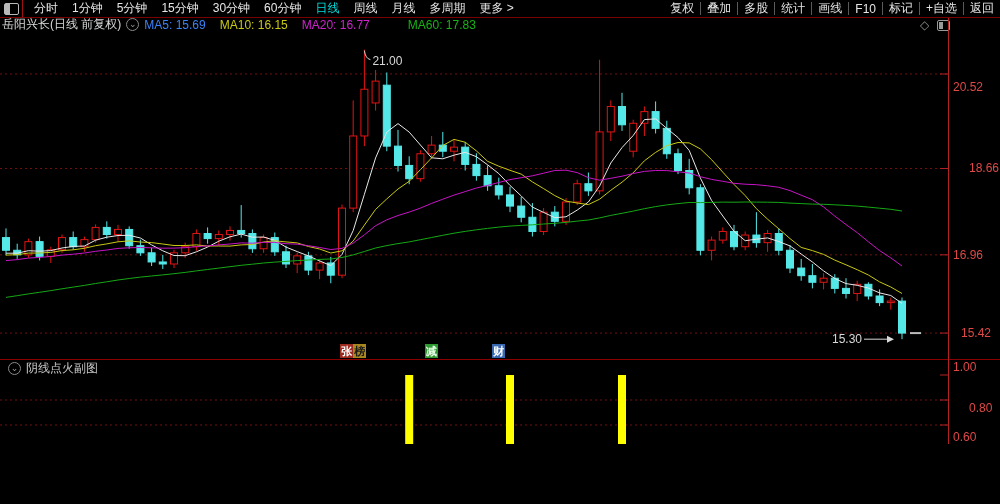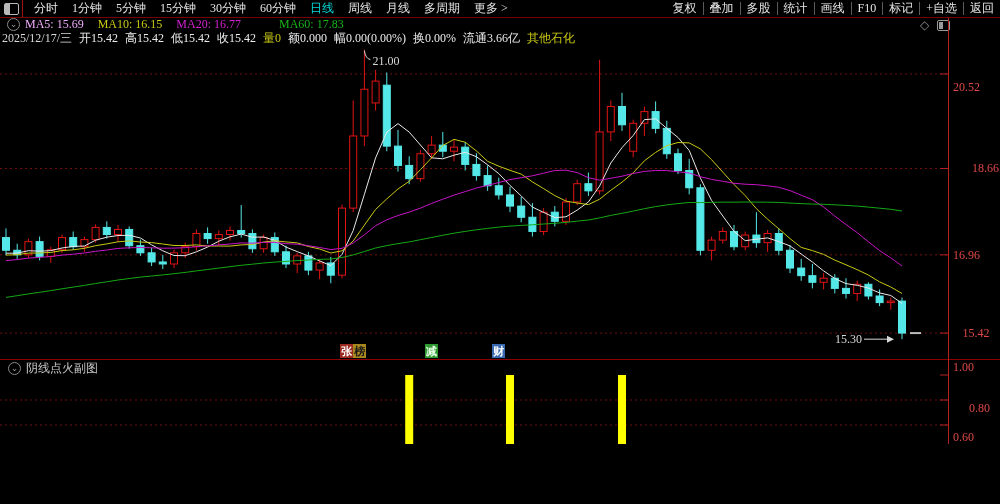--- a/index.html
+++ b/index.html
@@ -1,17 +1,17 @@
 <!DOCTYPE html>
 <html><head>
 <meta charset="utf-8">
 <style>
   html,body{margin:0;padding:0;background:#000;}
   #screen{position:relative;width:1000px;height:444px;background:#000;overflow:hidden;
-          font-family:Liberation Serif, serif;-webkit-font-smoothing:none;}
+          font-family:Liberation Sans, sans-serif;-webkit-font-smoothing:none;}
   
   #menubar{position:absolute;left:0;top:0;width:1000px;height:17px;display:flex;align-items:center;
            border-bottom:1px solid #7a0000;font-size:12px;color:#e6e6e6;}
   #win-icon{width:13px;height:10px;border:1px solid #b9b9b9;border-radius:2px;margin:0 3px 0 4px;position:relative;}
   #win-icon i{position:absolute;left:0;top:0;width:5px;height:10px;background:#b9b9b9;display:block;}
   .vdiv-red{width:1px;height:17px;background:#a01010;margin-right:4px;}
   .mitem{margin:0 7px;cursor:default;white-space:nowrap;}
   .mitem.active{color:#00dcdc;}
   #toolbar-right{margin-left:auto;display:flex;align-items:center;}
   .tbtn{margin:0 6px;white-space:nowrap;}
@@ -73,37 +73,25 @@
         <span class="tdiv"></span>
         <span class="tbtn">标记</span>
         <span class="tdiv"></span>
         <span class="tbtn">+自选</span>
         <span class="tdiv"></span>
         <span class="tbtn">返回</span>
       </div>
   </div>
 
   <div id="infobar">
+    <span id="stock-title">岳阳兴长(日线 前复权)</span>
     <span class="circle-chevron">⌄</span>
-    <div id="ma-legend"><span style="color: #f0abfc;">MA5: 15.69</span><span style="color: rgb(201, 201, 20);">MA10: 16.15</span><span style="color: rgb(208, 35, 208);">MA20: 16.77</span><span style="color: rgb(23, 179, 23); margin-left: 24px;">MA60: 17.83</span></div>
+    <div id="ma-legend"><span style="color: #3b82f6;">MA5: 15.69</span><span style="color: rgb(201, 201, 20);">MA10: 16.15</span><span style="color: rgb(208, 35, 208);">MA20: 16.77</span><span style="color: rgb(23, 179, 23); margin-left: 24px;">MA60: 17.83</span></div>
   </div>
 
-  <div id="quotebar">
-      <span style="color: rgb(217, 217, 217);">2025/12/17/三</span>
-      <span style="color: rgb(236, 236, 236);">开15.42</span>
-      <span style="color: rgb(236, 236, 236);">高15.42</span>
-      <span style="color: rgb(236, 236, 236);">低15.42</span>
-      <span style="color: rgb(236, 236, 236);">收15.42</span>
-      <span style="color: rgb(201, 201, 20);">量0</span>
-      <span style="color: rgb(236, 236, 236);">额0.000</span>
-      <span style="color: rgb(236, 236, 236);">幅0.00(0.00%)</span>
-      <span style="color: rgb(236, 236, 236);">换0.00%</span>
-      <span style="color: rgb(236, 236, 236);">流通3.66亿</span>
-      <span style="color: rgb(201, 201, 20);">其他石化</span>
-    </div>
 
   <span id="corner-diamond">◇</span>
   <span id="corner-window">
       <i></i>
     </span>
 
   <svg id="main-chart" width="948" height="313" viewBox="0 0 948 313">
       <line x1="0" y1="28" x2="948" y2="28" stroke="#701010" stroke-width="1" stroke-dasharray="2 3"></line>
       <line x1="940" y1="28" x2="948" y2="28" stroke="#b42222" stroke-width="1"></line>
       <line x1="0" y1="122.48799999999997" x2="948" y2="122.48799999999997" stroke="#701010" stroke-width="1" stroke-dasharray="2 3"></line>

